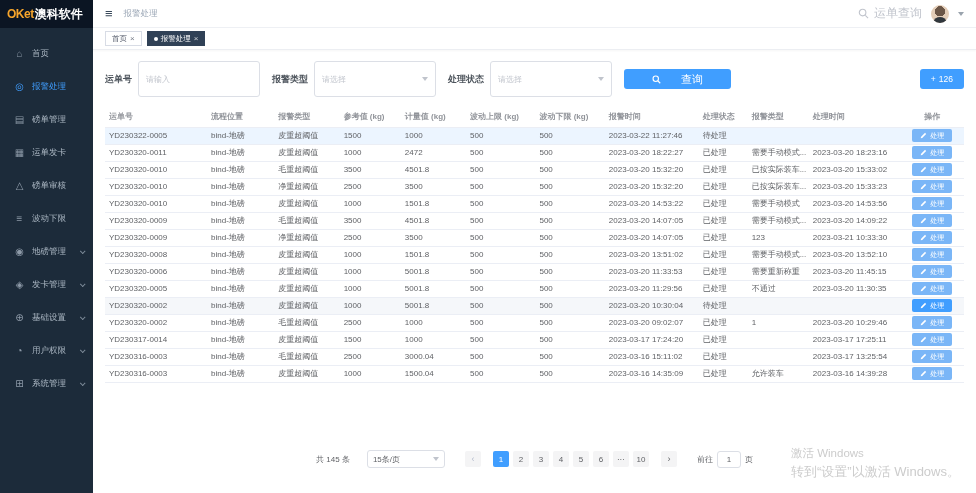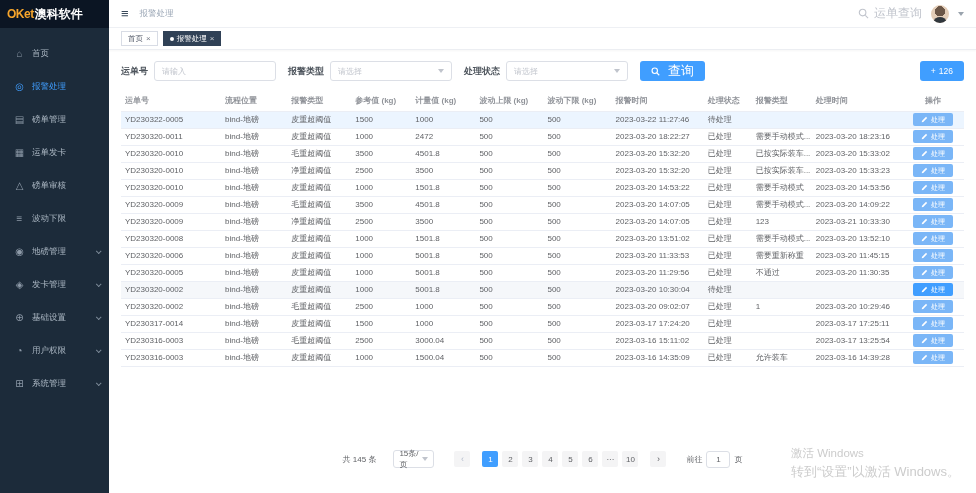--- a/index.html
+++ b/index.html
@@ -1,20 +1,20 @@
 <!DOCTYPE html>
 <html><head>
 <meta charset="utf-8">
 <style>
   * { margin:0; padding:0; box-sizing:border-box; }
   html,body { background:#fff; }
   .app { width:976px; height:493px; display:flex; font-family:"Liberation Sans","DejaVu Sans",sans-serif; background:#fff; position:relative; overflow:hidden; }
 
   
-  .sidebar { width:109px; background:#1c2b3a; flex-shrink:0; display:flex; flex-direction:column; }
+  .sidebar { width:93px; background:#1c2b3a; flex-shrink:0; display:flex; flex-direction:column; }
   .logo { height:28px; background:#0b1523; display:flex; align-items:center; padding-left:7px; gap:1px; white-space:nowrap; }
   .logo-en { color:#f6a52c; font-weight:bold; font-size:12px; letter-spacing:-0.5px; }
   .logo-cn { color:#fff; font-weight:bold; font-size:12px; }
   .menu { padding-top:9px; }
   .side-item { height:33px; display:flex; align-items:center; padding:0 9px 0 14px; color:#aab6c2; font-size:8.5px; cursor:pointer; }
   .side-item .s-icon { font-size:10px; margin-right:7px; width:11px; text-align:center; color:#8d9aa8; }
   .side-item.active { color:#409eff; }
   .side-item.active .s-icon { color:#409eff; }
   .chev { margin-left:auto; width:4px; height:4px; border-right:1px solid #7e8c9a; border-bottom:1px solid #7e8c9a; transform:rotate(45deg) translateY(-1px); }
 
@@ -34,39 +34,39 @@
   .tab { height:15px; display:flex; align-items:center; gap:3px; border:1px solid #d8dce5; padding:0 6px; font-size:7.5px; color:#495060; background:#fff; cursor:pointer; }
   .tab .dot { width:4px; height:4px; border-radius:50%; background:#fff; display:none; }
   .tab.active { background:#304156; border-color:#304156; color:#fff; }
   .tab.active .dot { display:block; }
   .tab .x { font-size:8px; opacity:0.75; }
 
   
   .content { flex:1; padding:5px 12px 0; position:relative; }
   .filterbar { display:flex; align-items:center; padding:6px 0 9px; }
   .f-label { font-size:9px; color:#4d545c; font-weight:bold; margin-right:6px; white-space:nowrap; }
-  .f-input, .f-select { width:122px; height:20px; border:1px solid #dcdfe6; border-radius:3px; display:flex; align-items:center; padding:0 7px; font-size:8px; color:#c0c4cc; background:#fff; margin-right:12px; }
+  .f-input, .f-select { width:122px; height:36px; border:1px solid #dcdfe6; border-radius:3px; display:flex; align-items:center; padding:0 7px; font-size:8px; color:#c0c4cc; background:#fff; margin-right:12px; }
   .f-select { justify-content:space-between; cursor:pointer; }
   .sel-caret { width:0; height:0; border-left:3px solid transparent; border-right:3px solid transparent; border-top:4px solid #c0c4cc; }
-  .btn-primary { height:20px; background:#409eff; color:#fff; border:none; border-radius:3px; display:flex; align-items:center; gap:8px; padding:0 11px; font-size:13px; cursor:pointer; font-family:inherit; }
+  .btn-primary { height:20px; background:#409eff; color:#fff; border:none; border-radius:3px; display:flex; align-items:center; gap:20px; padding:0 28px; font-size:11px; cursor:pointer; font-family:inherit; }
   .count-btn { margin-left:auto; height:20px; background:#409eff; color:#fff; border:none; border-radius:3px; display:flex; align-items:center; gap:3px; padding:0 11px; font-size:8.5px; cursor:pointer; font-family:inherit; }
 
   table.grid { width:100%; border-collapse:collapse; table-layout:fixed; }
   .grid th { font-size:8px; color:#909399; text-align:left; font-weight:bold; height:21px; border-bottom:1px solid #ebeef5; padding:0 4px; white-space:nowrap; overflow:hidden; }
   .grid td { font-size:8px; color:#606266; height:17px; border-bottom:1px solid #ebeef5; padding:0 4px; white-space:nowrap; overflow:hidden; }
   .grid tr.hl-blue td { background:#ecf5ff; }
   .grid tr.hl-gray td { background:#f5f7fa; }
   .grid th.op, .grid td.op { text-align:center; }
   .act-btn { width:40px; height:13px; background:#7ab6f7; border:none; border-radius:2px; color:#fff; font-size:7px; display:inline-flex; align-items:center; justify-content:center; gap:3px; cursor:pointer; font-family:inherit; }
   tr.hl-gray .act-btn { background:#409eff; }
 
   
   .pagination { display:flex; align-items:center; justify-content:center; gap:12px; font-size:8px; color:#606266; position:absolute; left:0; right:0; bottom:25px; }
   .pg-total { margin-right:5px; }
-  .pg-size { width:41px; height:18px; border:1px solid #dcdfe6; border-radius:3px; display:flex; align-items:center; justify-content:space-between; padding:0 5px; color:#606266; background:#fff; cursor:pointer; margin-right:8px; }
+  .pg-size { width:78px; height:18px; border:1px solid #dcdfe6; border-radius:3px; display:flex; align-items:center; justify-content:space-between; padding:0 5px; color:#606266; background:#fff; cursor:pointer; margin-right:8px; }
   .pg-btn { min-width:16px; height:16px; background:#f4f4f5; border:none; border-radius:2px; display:inline-flex; align-items:center; justify-content:center; padding:0 3px; color:#606266; font-size:8px; cursor:pointer; font-family:inherit; }
   .pg-btn.active { background:#409eff; color:#fff; }
   .pg-btn.arrow { color:#b4bccc; font-size:9px; }
   .goto { display:flex; align-items:center; gap:4px; margin-left:8px; }
   .goto-input { width:24px; height:17px; border:1px solid #dcdfe6; border-radius:3px; text-align:center; font-size:8px; color:#606266; font-family:inherit; }
 
   .watermark { position:absolute; right:16px; bottom:12px; color:#cccccc; pointer-events:none; }
   .wm1 { font-size:11.5px; }
   .wm2 { font-size:13px; margin-top:2px; }
 </style>

